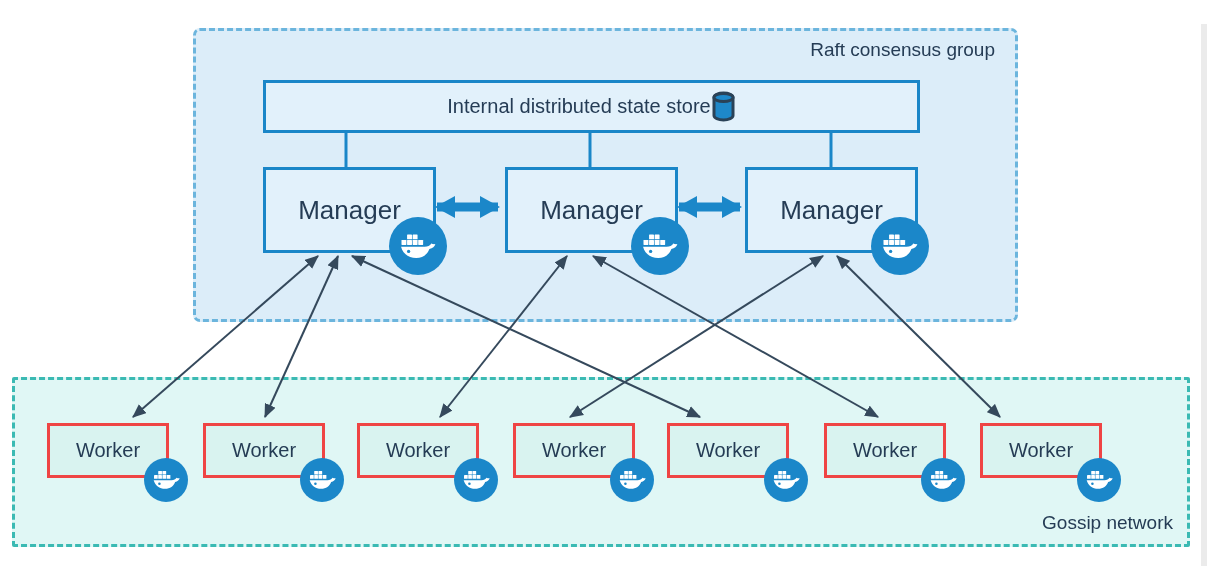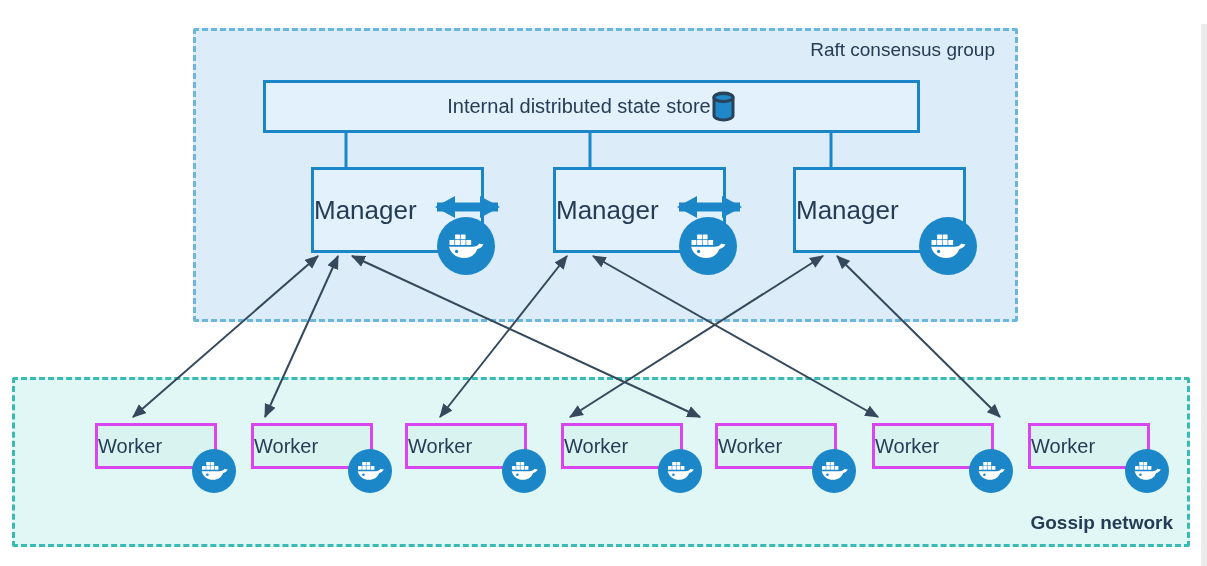--- a/index.html
+++ b/index.html
@@ -5,50 +5,50 @@
   html,body{margin:0;padding:0;background:#ffffff;}
   .stage{
     position:relative;width:1207px;height:566px;overflow:hidden;
     font-family:"Liberation Sans", sans-serif;color:#253c55;background:#ffffff;
   }
   .page-edge{position:absolute;right:0;top:24px;bottom:0;width:6px;background:#ebebeb;}
 
   
   .raft-box{
     position:absolute;left:193px;top:28px;width:825px;height:294px;
-    background:#dcedf9;border:3px dashed #6cb5dd;border-radius:2px;box-sizing:border-box;
+    background:#dcedf9;border:3px dashed #6cb5dd;border-radius:7px;box-sizing:border-box;
   }
   .gossip-box{
     position:absolute;left:12px;top:377px;width:1178px;height:170px;
     background:#e0f7f5;border:3px dashed #3bbab3;border-radius:2px;box-sizing:border-box;
   }
   .group-label{position:absolute;font-size:19px;color:#253c55;white-space:nowrap;}
   .raft-label{top:8px;right:20px;}
-  .gossip-label{bottom:10px;right:14px;font-weight:bold;}
+  .gossip-label{bottom:10px;right:14px;}
 
   
   .store-box{
     position:absolute;left:67px;top:49px;width:657px;height:53px;
     background:#e2f1fb;border:3px solid #1a86c8;box-sizing:border-box;
     display:flex;align-items:center;justify-content:center;gap:0;
     font-size:20px;
   }
   .cyl-icon{display:block;}
 
   
   .node{
-    position:absolute;box-sizing:border-box;display:flex;align-items:center;margin-left:48px;
+    position:absolute;box-sizing:border-box;display:flex;align-items:center;justify-content:center;
   }
   .manager{
     width:173px;height:86px;top:136px;
     background:#e2f1fb;border:3px solid #1a86c8;font-size:26px;
   }
   .worker{
-    width:122px;height:46px;top:43px;
-    background:#d9f3f0;border:3px solid #d946ef;font-size:20px;
+    width:122px;height:55px;top:43px;
+    background:#d9f3f0;border:3px solid #ef4444;font-size:20px;
   }
   .node .label{pointer-events:none;}
 
   
   .whale-badge{
     position:absolute;border-radius:50%;background:#1b87c9;
     display:flex;align-items:center;justify-content:center;
   }
   .manager .whale-badge{width:58px;height:58px;right:-14px;bottom:-25px;}
   .worker  .whale-badge{width:44px;height:44px;right:-22px;bottom:-27px;}

